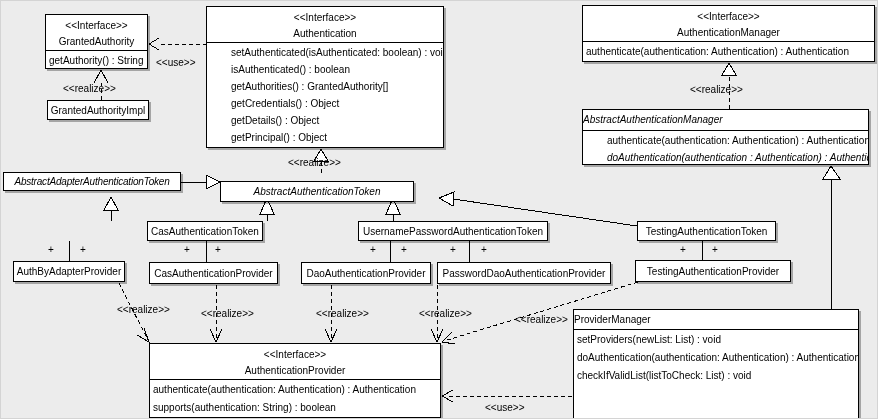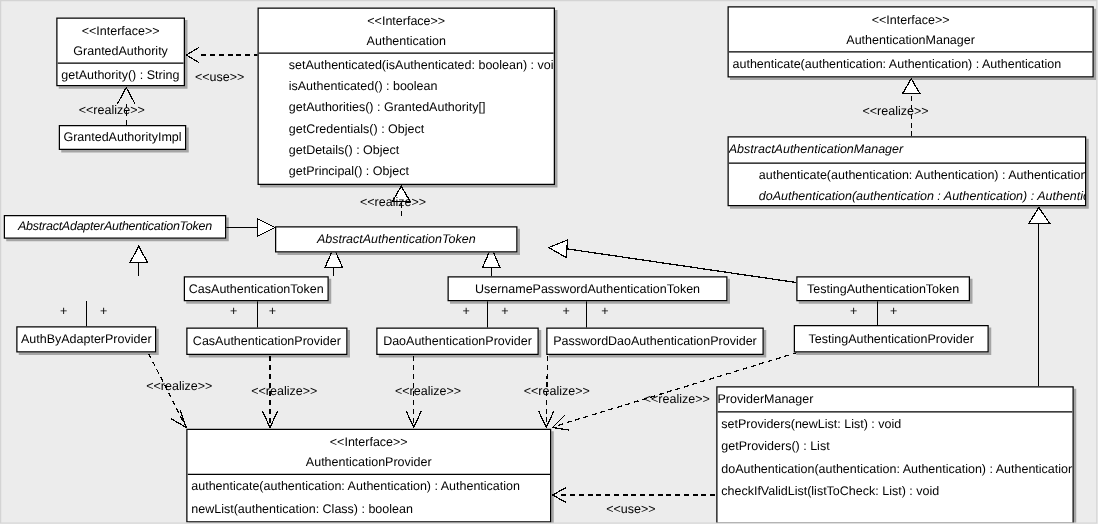--- a/index.html
+++ b/index.html
@@ -181,21 +181,21 @@
 
   <div class="box single italic" style="left:219px;top:180px;width:194px;height:21px;line-height:20px">
     <span>AbstractAuthenticationToken</span>
   </div>
 
 
   <div class="box single" style="left:146px;top:220px;width:116px;height:20px;line-height:19px">
     <span>CasAuthenticationToken</span>
   </div>
 
-  <div class="box single" style="left:357px;top:220px;width:224px;height:20px;line-height:19px">
+  <div class="box single" style="left:357px;top:220px;width:190px;height:20px;line-height:19px">
     <span>UsernamePasswordAuthenticationToken</span>
   </div>
 
   <div class="box single" style="left:636px;top:220px;width:139px;height:20px;line-height:19px">
     <span>TestingAuthenticationToken</span>
   </div>
 
   <div class="box single" style="left:148px;top:261px;width:129px;height:22px;line-height:21px">
     <span>CasAuthenticationProvider</span>
   </div>
@@ -216,29 +216,28 @@
     <span>TestingAuthenticationProvider</span>
   </div>
 
   <div class="box" style="left:148px;top:342px;width:292px;height:75px">
     <div class="hdr">
       <span class="stereo">&lt;&lt;Interface&gt;&gt;</span>
       <span class="cname">AuthenticationProvider</span>
     </div>
     <div class="methods">
       <span class="m m18">authenticate(authentication: Authentication) : Authentication</span>
-      <span class="m m18">newList(authentication: Class) : boolean</span>
+      <span class="m m18">supports(authentication: String) : boolean</span>
     </div>
   </div>
 
   <div class="box" style="left:572px;top:308px;width:286px;height:110px">
     <span class="title-row" style="line-height:19px">ProviderManager</span>
     <div class="methods">
       <span class="m m18">setProviders(newList: List) : void</span>
-      <span class="m m18">getProviders() : List</span>
       <span class="m m18">doAuthentication(authentication: Authentication) : Authentication</span>
       <span class="m m18">checkIfValidList(listToCheck: List) : void</span>
     </div>
   </div>
 
   <div class="edge-label" style="left:155px;top:56px">&lt;&lt;use&gt;&gt;</div>
   <div class="edge-label" style="left:62px;top:82px">&lt;&lt;realize&gt;&gt;</div>
   <div class="edge-label" style="left:287px;top:156px">&lt;&lt;realize&gt;&gt;</div>
   <div class="edge-label" style="left:689px;top:83px">&lt;&lt;realize&gt;&gt;</div>
   <div class="edge-label" style="left:116px;top:303px">&lt;&lt;realize&gt;&gt;</div>

